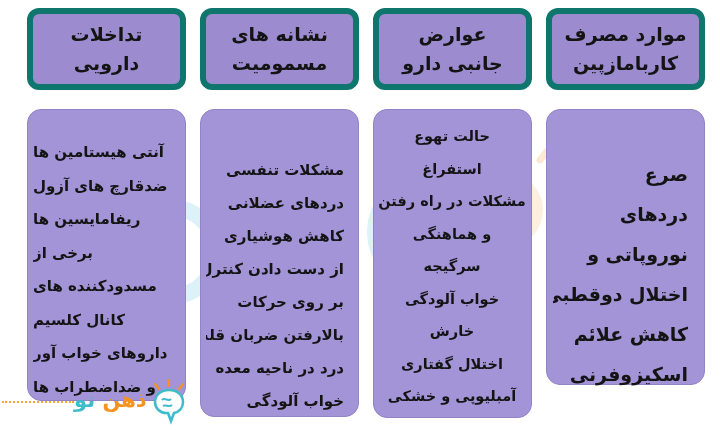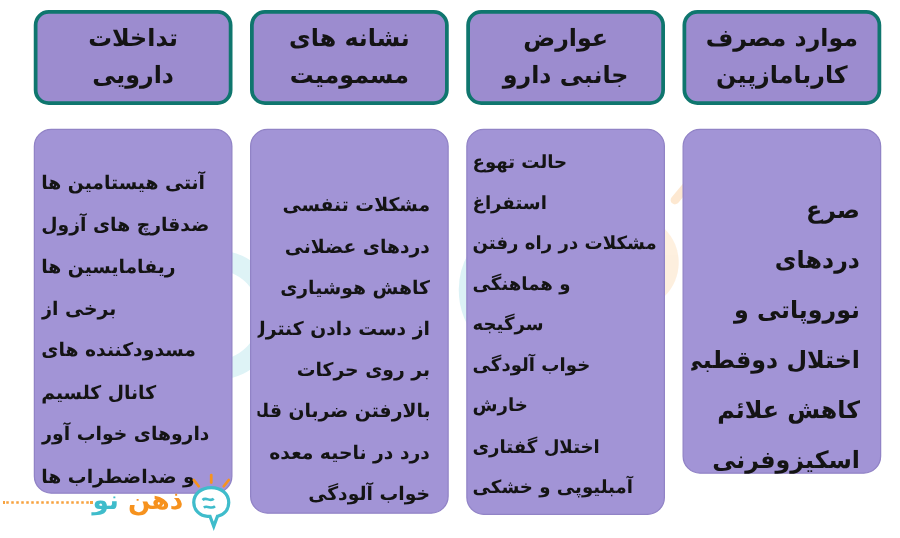--- a/index.html
+++ b/index.html
@@ -12,40 +12,40 @@
   
   .watermark{position:absolute;inset:0;pointer-events:none;z-index:1;}
   
   .columns{
     position:absolute;top:8px;left:27px;right:15px;z-index:2;
     display:flex;flex-direction:row;gap:14px;
   }
   .column{flex:1;display:flex;flex-direction:column;min-width:0;}
   .header-box{
     height:70px;border-radius:12px;
-    background:#9c8ccf;border:3px solid #0f766e;
+    background:#9c8ccf;border:6px solid #0f766e;
     display:flex;flex-direction:column;justify-content:center;
     text-align:center;font-weight:bold;color:#141414;
     font-size:19px;line-height:29px;
   }
   .panel{
     margin-top:19px;border-radius:14px;
     background:#a294d6;border:1px solid #9183c6;
     color:#141414;font-weight:bold;
     box-sizing:border-box;
   }
   .panel .line{white-space:nowrap;overflow:hidden;}
   
   .col-usage .panel{
     height:276px;padding:44px 16px 0 6px;
     font-size:19px;line-height:40px;text-align:right;
   }
   .col-side-effects .panel{
     height:309px;padding:10px 5px 4px 4px;
-    font-size:14.5px;line-height:32.5px;text-align:left;
+    font-size:14.5px;line-height:32.5px;text-align:center;
   }
   .col-toxicity .panel{
     height:308px;padding:44px 14px 0 5px;
     font-size:15px;line-height:33px;text-align:right;
   }
   .col-interactions .panel{
     height:292px;padding:26px 16px 0 5px;
     font-size:15px;line-height:33.5px;text-align:left;
   }
   

